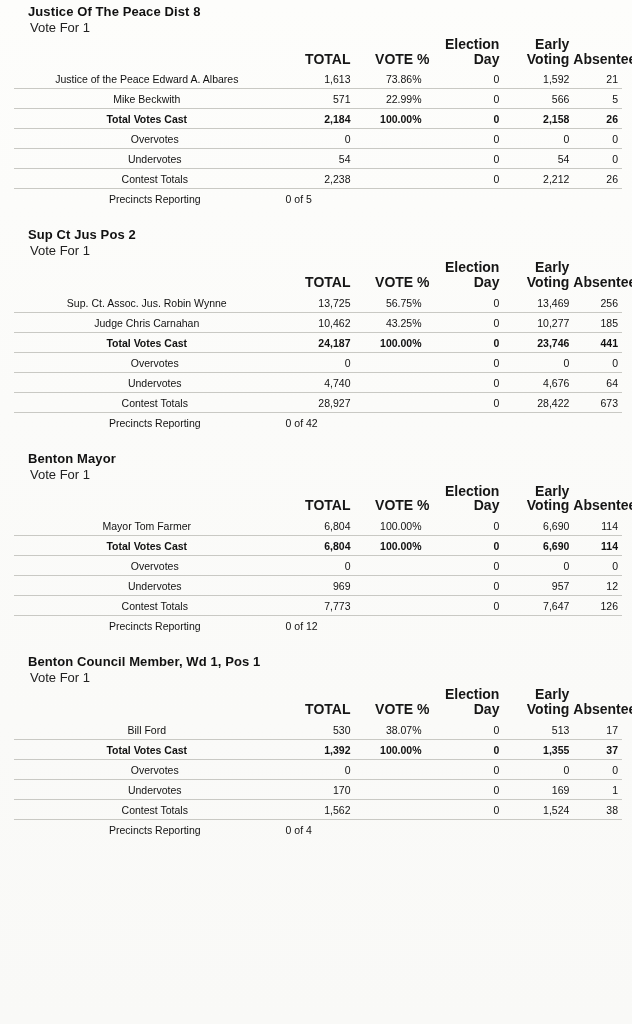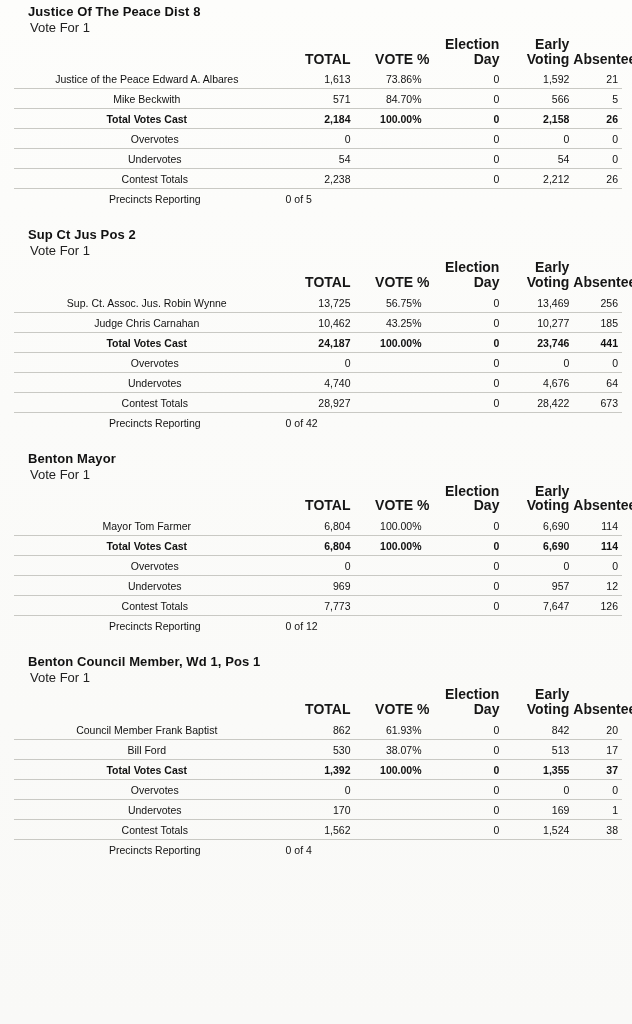--- a/index.html
+++ b/index.html
@@ -115,21 +115,21 @@
               <td class="lbl">Justice of the Peace Edward A. Albares</td>
               <td>1,613</td>
               <td class="pct">73.86%</td>
               <td>0</td>
               <td>1,592</td>
               <td>21</td>
             </tr>
             <tr class="">
               <td class="lbl">Mike Beckwith</td>
               <td>571</td>
-              <td class="pct">84.70%</td>
+              <td class="pct">22.99%</td>
               <td>0</td>
               <td>566</td>
               <td>5</td>
             </tr>
             <tr class="bold">
               <td class="lbl">Total Votes Cast</td>
               <td>2,184</td>
               <td class="pct">100.00%</td>
               <td>0</td>
               <td>2,158</td>
@@ -334,28 +334,20 @@
               <th class="lbl"></th>
               <th><span>TOTAL</span></th>
               <th><span>VOTE %</span></th>
               <th><span>Election</span><br><span>Day</span></th>
               <th><span>Early</span><br><span>Voting</span></th>
               <th><span>Absentee</span></th>
             </tr>
           </thead>
           <tbody>
             <tr class="">
-              <td class="lbl">Council Member Frank Baptist</td>
-              <td>862</td>
-              <td class="pct">61.93%</td>
-              <td>0</td>
-              <td>842</td>
-              <td>20</td>
-            </tr>
-            <tr class="">
               <td class="lbl">Bill Ford</td>
               <td>530</td>
               <td class="pct">38.07%</td>
               <td>0</td>
               <td>513</td>
               <td>17</td>
             </tr>
             <tr class="bold">
               <td class="lbl">Total Votes Cast</td>
               <td>1,392</td>

